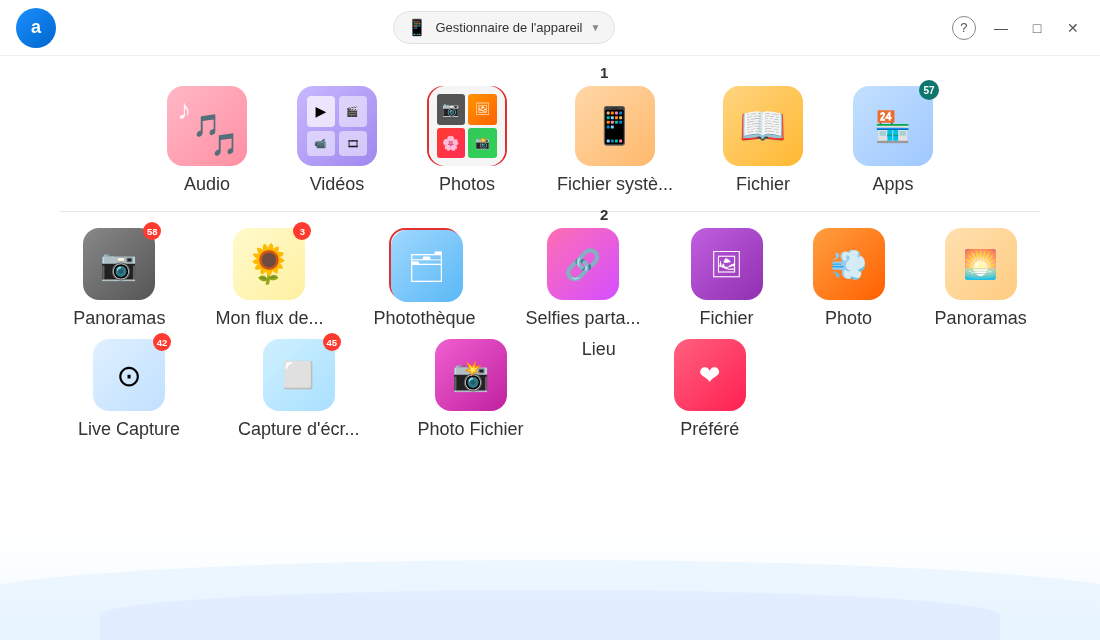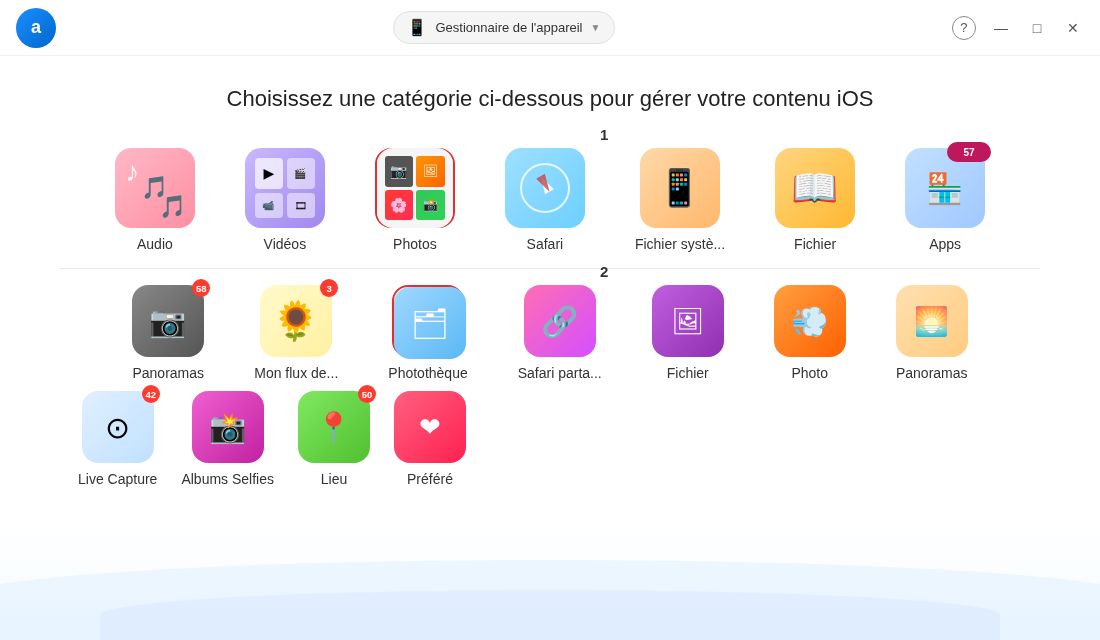--- a/index.html
+++ b/index.html
@@ -120,21 +120,21 @@
       border-radius: 16px;
       display: flex;
       align-items: center;
       justify-content: center;
       position: relative;
     }
     .category-icon-wrapper.selected {
       border: 2.5px solid #e03030;
     }
     .category-label {
-      font-size: 14px;
+      font-size: 18px;
       color: #333;
     }
 
     
     .icon-audio {
       background: linear-gradient(135deg, #ffb8c6, #ff8fa3);
       width: 80px; height: 80px; border-radius: 16px;
       display: flex; align-items: center; justify-content: center;
       position: relative; overflow: hidden;
     }
@@ -232,25 +232,25 @@
     
     .icon-apps {
       background: linear-gradient(135deg, #c2e0ff, #a0c8ff);
       width: 80px; height: 80px; border-radius: 16px;
       display: flex; align-items: center; justify-content: center;
       position: relative;
     }
     .apps-badge {
       position: absolute;
       top: -6px; right: -6px;
-      background: #be185d;
+      background: #0f766e;
       color: white;
       font-size: 10px;
       font-weight: bold;
-      width: 44px; height: 20px;
+      width: 20px; height: 20px;
       border-radius: 10px;
       display: flex; align-items: center; justify-content: center;
       z-index: 10;
     }
     .apps-store {
       width: 48px; height: 48px;
       display: flex; align-items: center; justify-content: center;
       font-size: 30px;
     }
 
@@ -453,21 +453,20 @@
     <div class="win-btn">
       <span>□</span>
     </div>
     <div class="win-btn">
       <span>✕</span>
     </div>
   </div>
 </div>
 
 <div class="main-content">
-  <h2 class="main-title">Choisissez une catégorie ci-dessous pour gérer votre contenu iOS</h2>
 
   <div style="position:relative;">
 
     <div style="position:absolute; top:-22px; left:50%; margin-left:50px; font-size:15px; font-weight:600; color:#333;">1</div>
 
     <div class="categories-top">
 
       <div class="category-item">
         <div class="category-icon-wrapper">
           <div class="icon-audio">
@@ -494,28 +493,20 @@
           <div class="icon-photos">
             <div class="p1">📷</div>
             <div class="p2">🖼</div>
             <div class="p3">🌸</div>
             <div class="p4">📸</div>
           </div>
         </div>
         <span class="category-label">Photos</span>
       </div>
 
-      <div class="category-item">
-        <div class="category-icon-wrapper">
-          <div class="icon-safari">
-            <div class="safari-compass"></div>
-          </div>
-        </div>
-        <span class="category-label">Safari</span>
-      </div>
 
       <div class="category-item">
         <div class="category-icon-wrapper">
           <div class="icon-fichier">📱</div>
         </div>
         <span class="category-label">Fichier systè...</span>
       </div>
 
       <div class="category-item">
         <div class="category-icon-wrapper">
@@ -564,21 +555,21 @@
         <div class="sub-icon-wrapper sub-selected" style="position:relative;">
           <div class="icon-phototheque">🗂</div>
         </div>
         <span class="category-label">Photothèque</span>
       </div>
 
       <div class="category-item">
         <div class="sub-icon-wrapper">
           <div class="icon-photospartagees">🔗</div>
         </div>
-        <span class="category-label">Safari parta...</span>
+        <span class="category-label">Selfies parta...</span>
       </div>
 
       <div class="category-item">
         <div class="sub-icon-wrapper">
           <div class="icon-albums">🖼</div>
         </div>
         <span class="category-label">Fichier</span>
       </div>
 
       <div class="category-item">
@@ -591,43 +582,46 @@
       <div class="category-item">
         <div class="sub-icon-wrapper">
           <div class="icon-panoramas">🌅</div>
         </div>
         <span class="category-label">Panoramas</span>
       </div>
     </div>
   </div>
 
   <div style="margin-top: 6px;">
-    <div class="sub-icons-row" style="justify-content:flex-start; padding-left: 18px; gap:24px;">
+    <div class="sub-icons-row" style="justify-content:flex-start; padding-left: 18px; gap:58px;">
 
       <div class="category-item">
         <div class="sub-icon-wrapper" style="position:relative;">
           <div class="badge">42</div>
           <div class="icon-livephotos">⊙</div>
         </div>
         <span class="category-label">Live Capture</span>
       </div>
 
+      <div class="category-item">
+        <div class="sub-icon-wrapper" style="position:relative;">
+          <div class="badge">45</div>
+          <div class="icon-capture">⬜</div>
+        </div>
+        <span class="category-label">Capture d'écr...</span>
+      </div>
 
       <div class="category-item">
         <div class="sub-icon-wrapper">
           <div class="icon-selfies">📸</div>
         </div>
-        <span class="category-label">Albums Selfies</span>
-      </div>
-
-      <div class="category-item">
-        <div class="sub-icon-wrapper" style="position:relative;">
-          <div class="badge">50</div>
-          <div class="icon-lieu">📍</div>
-        </div>
+        <span class="category-label">Photo Fichier</span>
+      </div>
+
+      <div class="category-item">
         <span class="category-label">Lieu</span>
       </div>
 
       <div class="category-item">
         <div class="sub-icon-wrapper">
           <div class="icon-prefere">❤</div>
         </div>
         <span class="category-label">Préféré</span>
       </div>
     </div>

